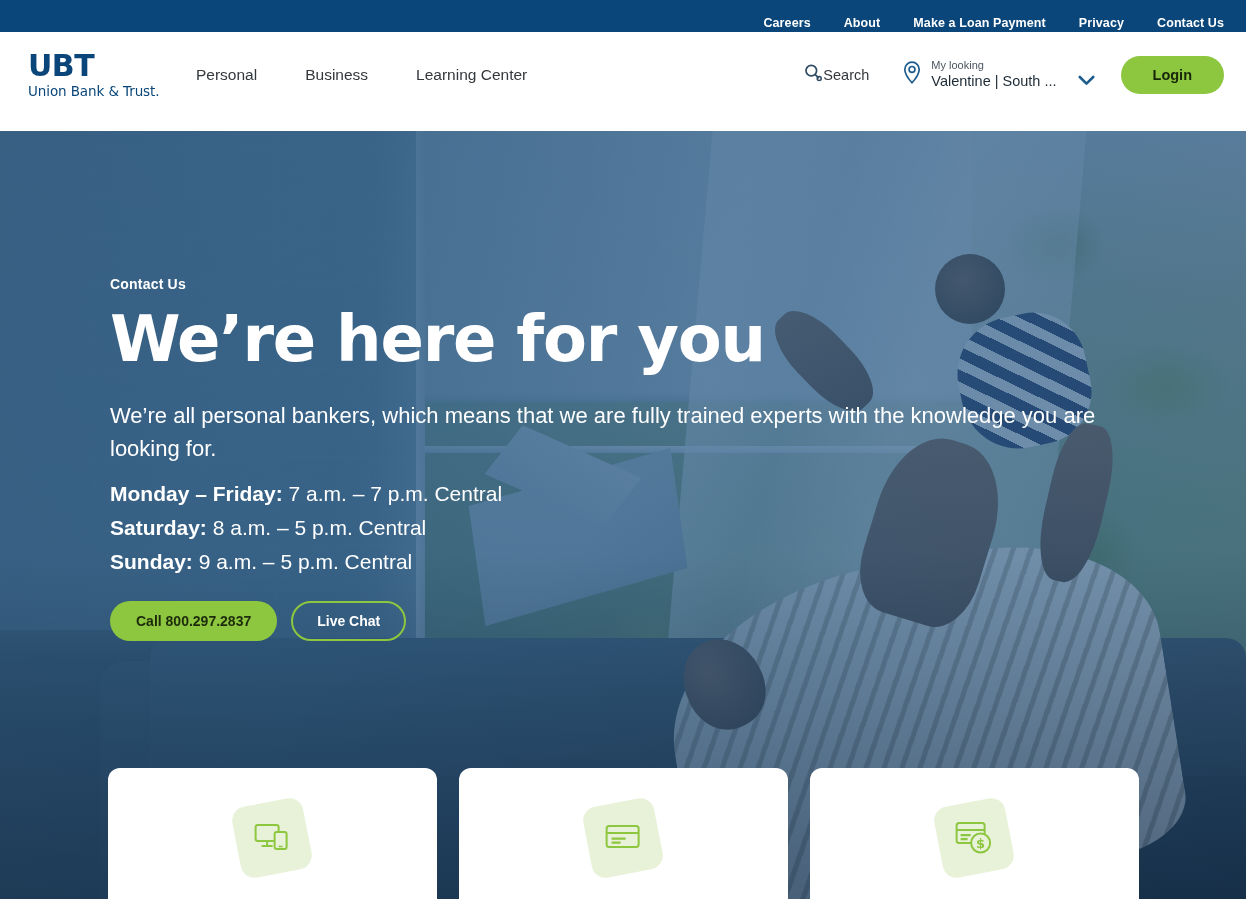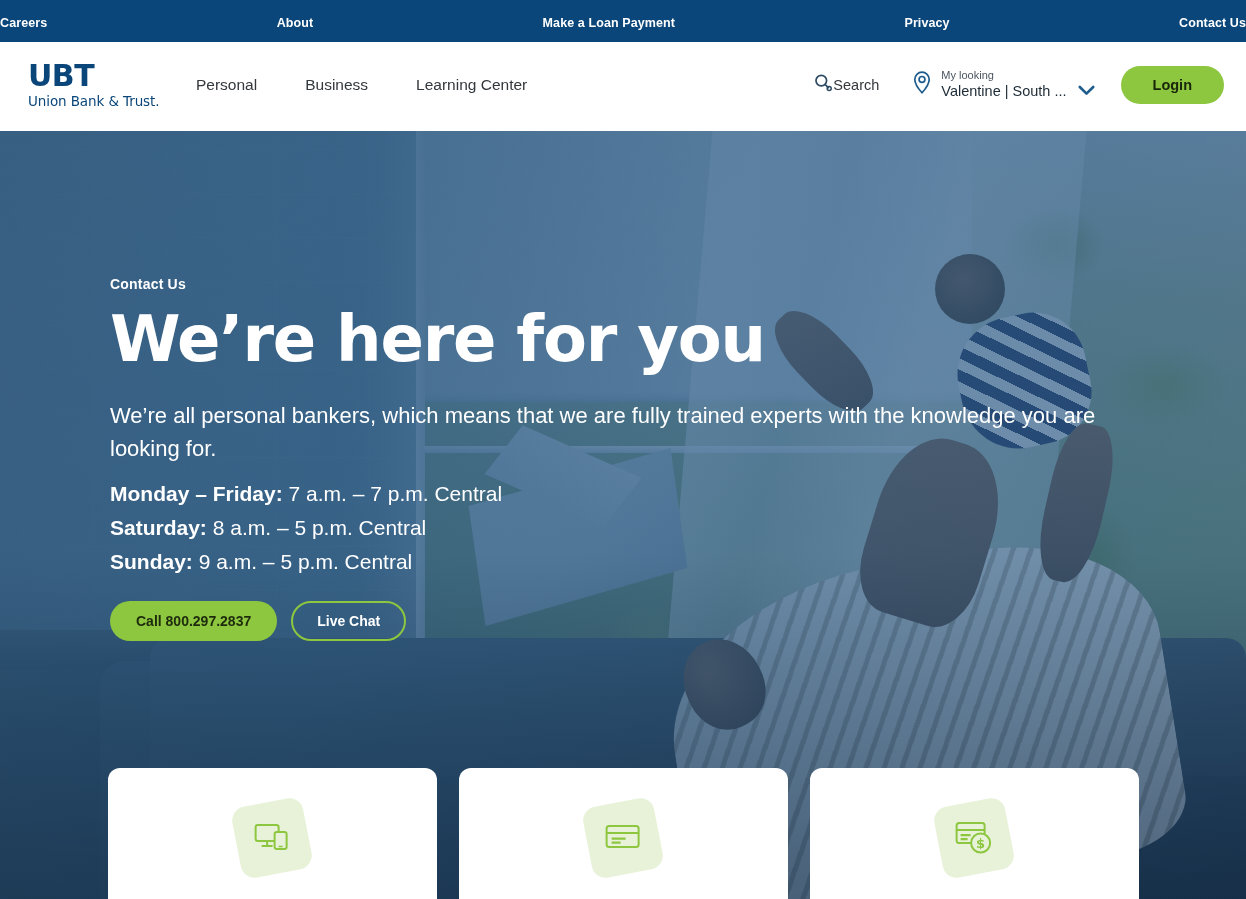--- a/index.html
+++ b/index.html
@@ -22,38 +22,39 @@
 
   
   .utility-bar {
     position: absolute;
     top: 0; left: 0;
     width: 1246px;
     height: 45px;
     background: #0a4679;
     display: flex;
     align-items: center;
-    justify-content: space-between;
+    justify-content: flex-end;
+    padding-right: 22px;
   }
   .utility-link {
     color: #ffffff;
     font-size: 12.5px;
     font-weight: bold;
     letter-spacing: .1px;
     text-decoration: none;
     margin-left: 33px;
     white-space: nowrap;
     cursor: pointer;
   }
   .utility-link:first-child { margin-left: 0; }
 
   
   .main-header {
     position: absolute;
-    top: 42px; left: 0;
+    top: 32px; left: 0;
     width: 1246px;
     height: 86px;
     background: #ffffff;
     display: flex;
     align-items: center;
   }
 
   .logo {
     margin-left: 28px;
     width: 148px;
@@ -127,21 +128,21 @@
     color: #4a5560;
     display: block;
     white-space: nowrap;
   }
   .location-value {
     font-size: 14.5px;
     color: #1d2b36;
     display: block;
     white-space: nowrap;
   }
-  .location-row { display: flex; align-items: center; gap: 11px; }
+  .location-row { display: flex; align-items: center; gap: 21px; }
 
   .login-btn {
     background: #8dc63f;
     color: #18270a;
     border: none;
     border-radius: 22px;
     font-size: 14.5px;
     font-weight: bold;
     padding: 11px 32px;
     cursor: pointer;

